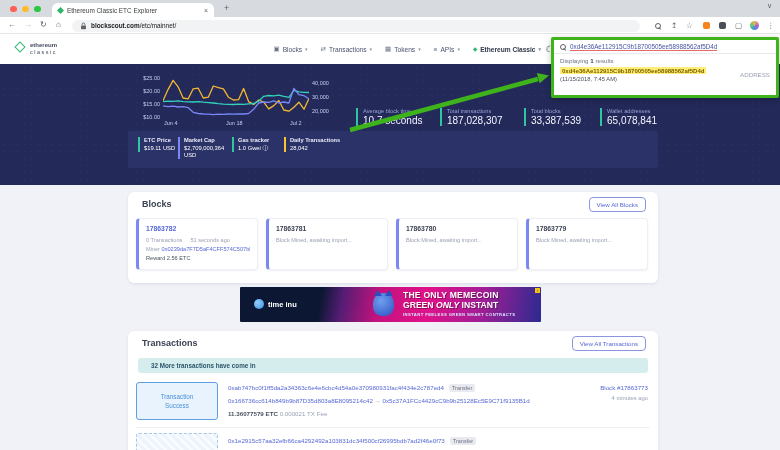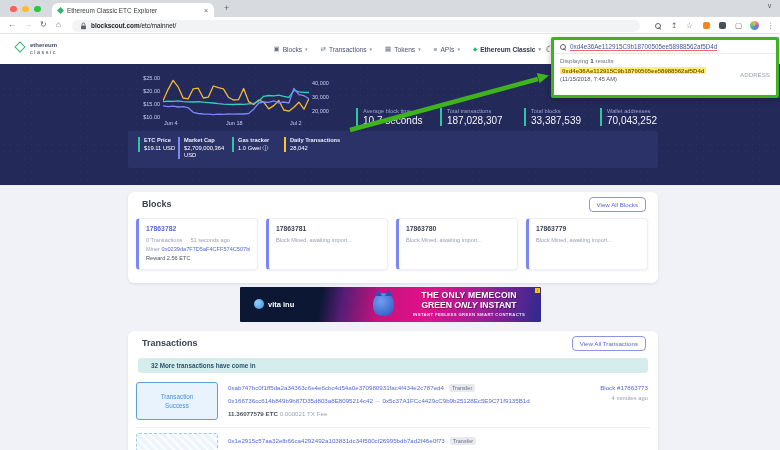--- a/index.html
+++ b/index.html
@@ -72,21 +72,21 @@
 
   
   .banner { position:absolute; left:240px; top:287px; width:301px; height:35px; overflow:hidden; border-radius:1px;
             background:linear-gradient(100deg,#0c1733 0%,#0c1733 27%,#541d74 34%,#c4127d 46%,#e1128a 62%,#a01e96 80%,#2b2a8f 100%); }
   .vita { position:absolute; left:14px; top:12px; display:flex; align-items:center; gap:4px; }
   .wolf { width:10px; height:10px; border-radius:50%; background:radial-gradient(circle at 35% 35%, #8fd0ff, #3d8fe0); }
   .vita-name { font-size:7.5px; font-weight:700; color:#fff; }
   .mascot { position:absolute; left:133px; top:6px; width:21px; height:23px; border-radius:45% 45% 40% 40%; background:radial-gradient(circle at 38% 35%, #6fa0ef, #2c4fc0); }
   .mascot::before, .mascot::after { content:""; position:absolute; top:-3px; border-left:4px solid transparent; border-right:4px solid transparent; border-bottom:6px solid #2c4fc0; }
   .mascot::before { left:1px; } .mascot::after { right:1px; }
-  .ban-text { position:absolute; left:163px; top:3px; width:132px; text-align:center; color:#fff; }
+  .ban-text { position:absolute; left:163px; top:3px; width:132px; color:#fff; }
   .ban-l1 { font-size:8.6px; font-weight:800; letter-spacing:.2px; text-shadow:1px 1px 0 rgba(0,0,0,.35); white-space:nowrap; }
   .ban-l2 { font-size:8.6px; font-weight:800; text-shadow:1px 1px 0 rgba(0,0,0,.35); white-space:nowrap; }
   .ban-l2 em { font-style:italic; }
   .ban-tag { margin-top:2px; font-size:4.2px; font-weight:700; letter-spacing:.4px; color:#d8e7ff; white-space:nowrap; }
   .ad-badge { position:absolute; right:1px; top:1px; width:5px; height:5px; background:#f5c518; font-size:4px; color:#5a4500; text-align:center; line-height:5px; }
 
   
   .notice { position:absolute; left:10px; top:27px; width:510px; height:15px; background:#d6eded; border-radius:3px; font-size:6.3px; font-weight:700; color:#2a556b; line-height:15px; padding-left:13px; }
   .txrow { position:absolute; left:0; width:530px; }
   .txbadge { position:absolute; left:8px; top:4px; width:82px; height:38px; background:#e9f3fd; border:1.5px solid #5e9fe0; border-radius:3px; color:#4a90d9; font-size:6.3px; text-align:center; padding-top:9px; line-height:9px; }
@@ -216,21 +216,21 @@
     <div class="hstat" style="left:440px;top:44px">
       <div class="lab">Total transactions</div>
       <div class="val">187,028,307</div>
     </div>
     <div class="hstat" style="left:524px;top:44px">
       <div class="lab">Total blocks</div>
       <div class="val">33,387,539</div>
     </div>
     <div class="hstat" style="left:600px;top:44px">
       <div class="lab">Wallet addresses</div>
-      <div class="val">70,043,252</div>
+      <div class="val">65,078,841</div>
     </div>
 
     <div class="band">
       <div class="bstat" style="left:10px;border-color:#2ec79f">
         <div class="lab">ETC Price</div>
         <div class="val">$19.11 USD</div>
       </div>
       <div class="bstat" style="left:50px;width:48px;border-color:#7b87f2">
         <div class="lab">Market Cap</div>
         <div class="val">$2,709,000,364 USD</div>
@@ -266,21 +266,21 @@
     </div>
     <div class="mini" style="left:398px">
       <div class="num dark">17863779</div>
       <div class="meta">Block Mined, awaiting import...</div>
     </div>
   </div>
 
   <div class="banner">
     <div class="vita">
       <span class="wolf"></span>
-      <span class="vita-name">vita inu</span>
+      <span class="vita-name">time inu</span>
     </div>
     <div class="mascot"></div>
     <div class="ban-text">
       <div class="ban-l1">THE ONLY MEMECOIN</div>
       <div class="ban-l2"><span>GREEN </span><em>ONLY</em><span> INSTANT</span></div>
       <div class="ban-tag">INSTANT   FEELESS   GREEN   SMART CONTRACTS</div>
     </div>
     <div class="ad-badge">i</div>
   </div>
 

